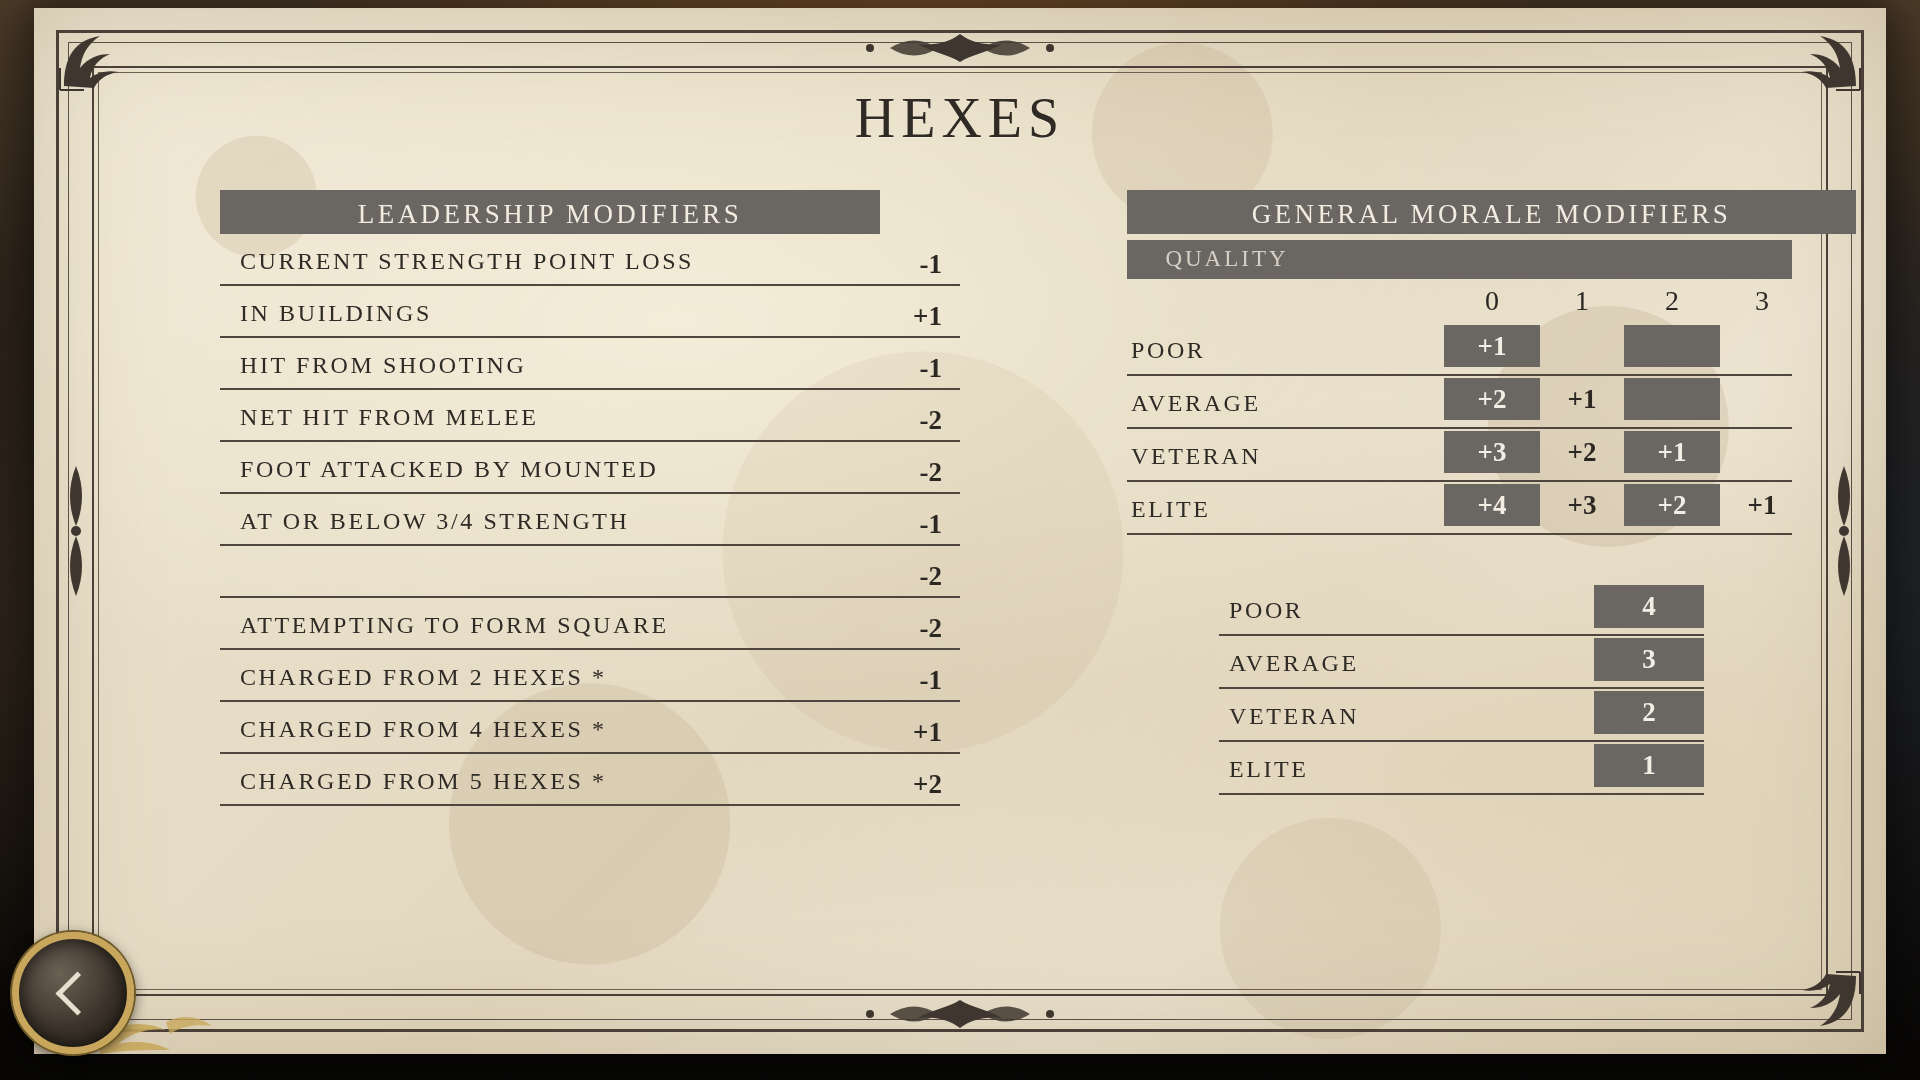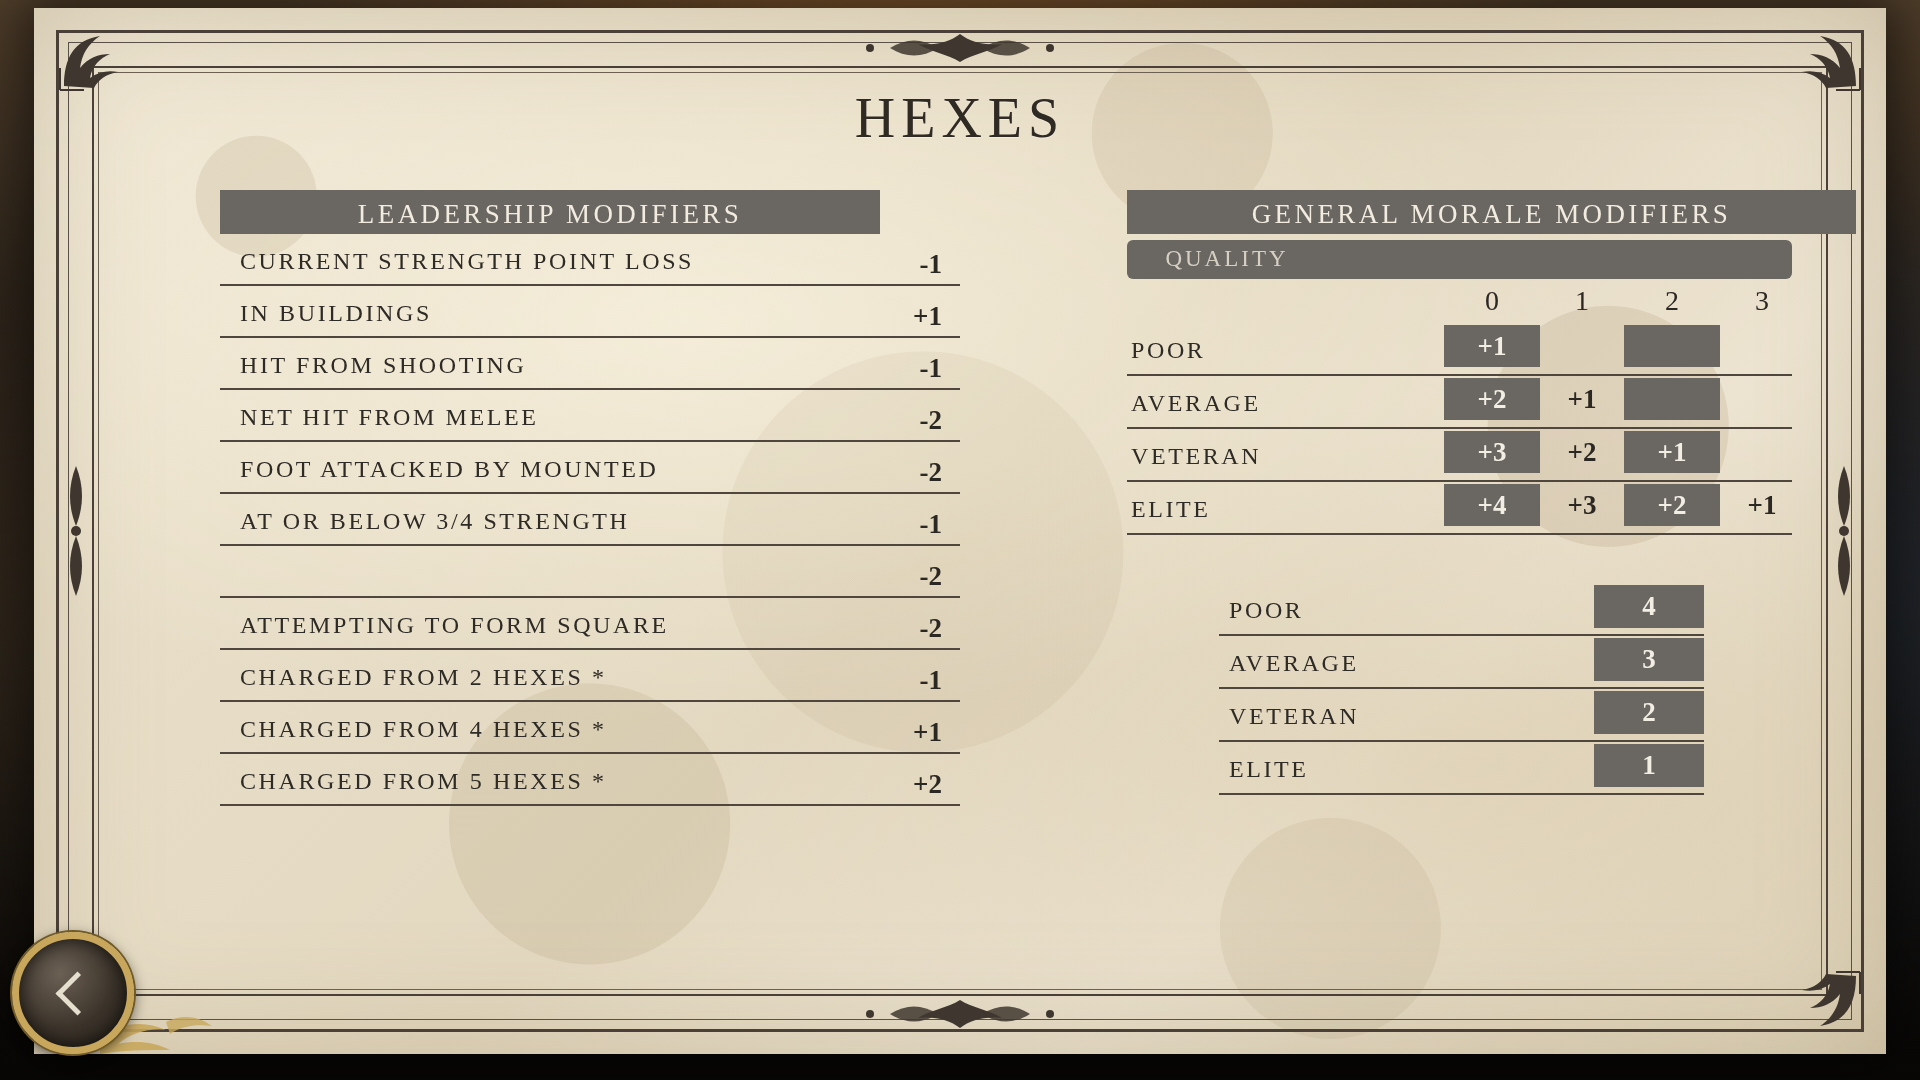--- a/index.html
+++ b/index.html
@@ -146,21 +146,20 @@
   }
   .sub-bar {
     background: #6a6763;
     color: #d6d0c4;
     font-size: 23px;
     letter-spacing: 3px;
     padding: 6px 0 7px;
     font-family: "Liberation Serif", serif;
     display: flex;
     text-transform: uppercase;
-    border-radius: 6px;
   }
 
   .rowlabel {
     font-size: 24px;
     letter-spacing: 2.6px;
     color: #2e2a25;
     text-transform: uppercase;
     font-family: "Liberation Serif", serif;
     white-space: nowrap;
   }

